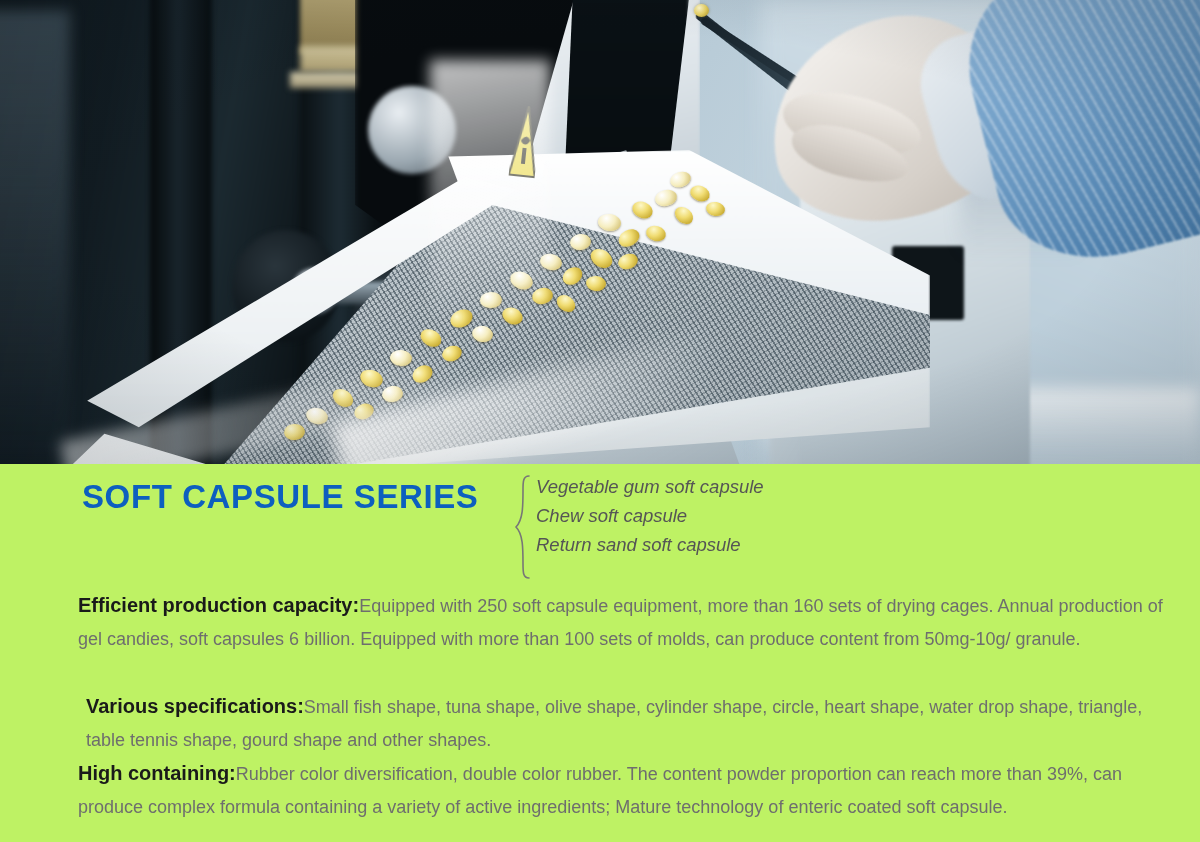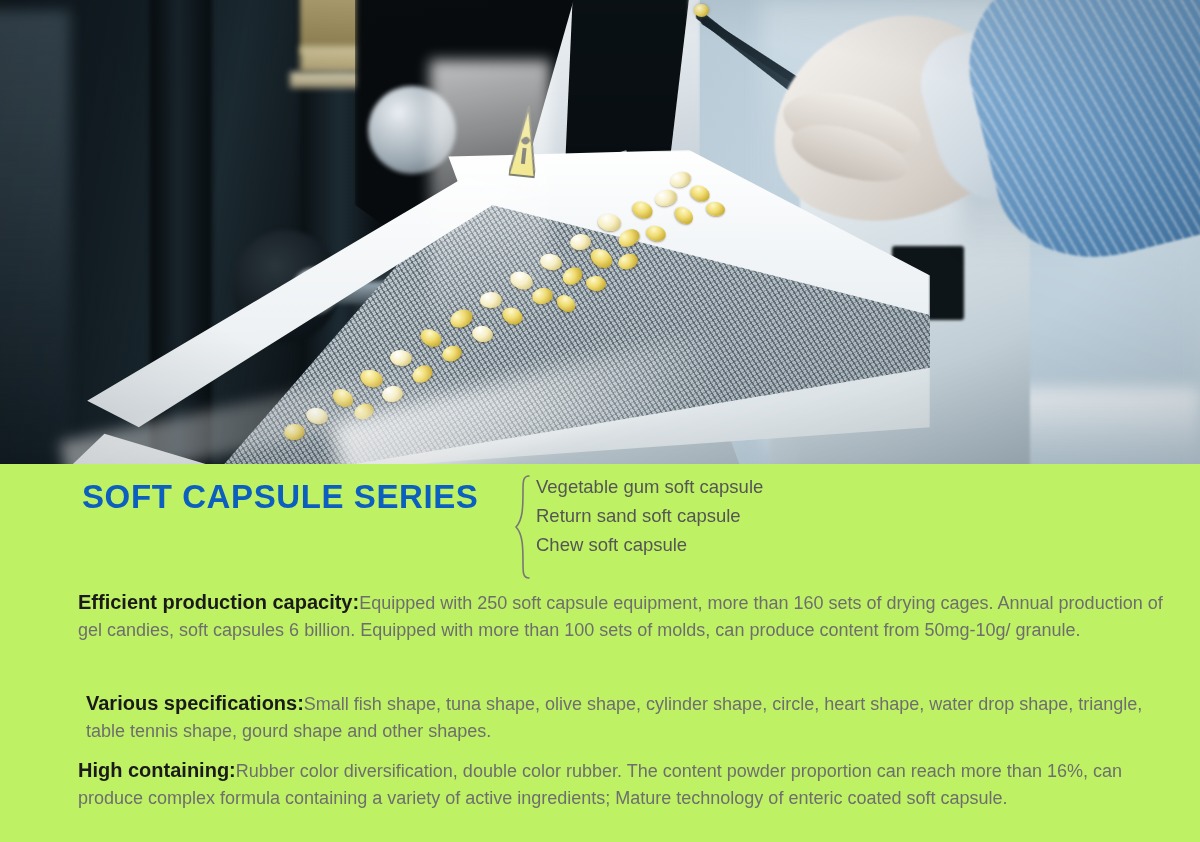--- a/index.html
+++ b/index.html
@@ -286,30 +286,30 @@
   .brace-block{position:absolute;left:512px;top:8px;width:420px;height:110px;}
   .brace{
     position:absolute;left:0;top:2px;width:22px;height:106px;
     color:#777;font-size:15px;
   }
   .brace svg{display:block;}
   .brace-list{position:absolute;left:24px;top:0;}
   .brace-list li{
     list-style:none;font-size:18.5px;color:#555;line-height:29px;white-space:nowrap;
   }
-  .brace-list{margin:0;padding:0;}
+  .brace-list{margin:0;padding:0;font-style:italic;}
 
   .para{position:absolute;left:78px;width:1100px;}
   .para .lead{
     font-size:20px;font-weight:bold;color:#1a1a1a;
   }
   .para .body{
     font-size:18px;color:#6e6e6e;
   }
-  .para-text{line-height:27px;}
+  .para-text{line-height:32px;}
 
   #p1{top:125px;}
   #p2{top:218px;}
   #p3{top:293px;}
 </style>
 </head>
 <body>
 
 <div class="page">
 
@@ -419,37 +419,37 @@
     <div class="title">SOFT CAPSULE SERIES</div>
 
     <div class="brace-block">
       <div class="brace">
         <svg width="22" height="106" viewBox="0 0 22 106" fill="none" stroke="#777" stroke-width="1.6" stroke-linecap="round">
           <path d="M17 2 C11 2, 11 8, 11 16 C11 32, 11 46, 4 53 C11 60, 11 74, 11 90 C11 98, 11 104, 17 104"></path>
         </svg>
       </div>
       <ul class="brace-list">
         <li>Vegetable gum soft capsule</li>
+        <li>Chew soft capsule</li>
         <li>Return sand soft capsule</li>
-        <li>Chew soft capsule</li>
       </ul>
     </div>
 
     <div class="para" id="p1">
       <p class="para-text" style="margin:0">
         <span class="lead">Efficient production capacity:</span><span class="body">Equipped with 250 soft capsule equipment, more than 160 sets of drying cages. Annual production of gel candies, soft capsules 6 billion. Equipped with more than 100 sets of molds, can produce content from 50mg-10g/ granule.</span>
       </p>
     </div>
 
     <div class="para" id="p2">
       <p class="para-text" style="margin:8px">
         <span class="lead">Various specifications:</span><span class="body">Small fish shape, tuna shape, olive shape, cylinder shape, circle, heart shape, water drop shape, triangle, table tennis shape, gourd shape and other shapes.</span>
       </p>
     </div>
 
     <div class="para" id="p3">
       <p class="para-text" style="margin:0">
-        <span class="lead">High containing:</span><span class="body">Rubber color diversification, double color rubber. The content powder proportion can reach more than 16%, can produce complex formula containing a variety of active ingredients; Mature technology of enteric coated soft capsule.</span>
+        <span class="lead">High containing:</span><span class="body">Rubber color diversification, double color rubber. The content powder proportion can reach more than 39%, can produce complex formula containing a variety of active ingredients; Mature technology of enteric coated soft capsule.</span>
       </p>
     </div>
 
   </div>
 </div>
 
 </body></html>

